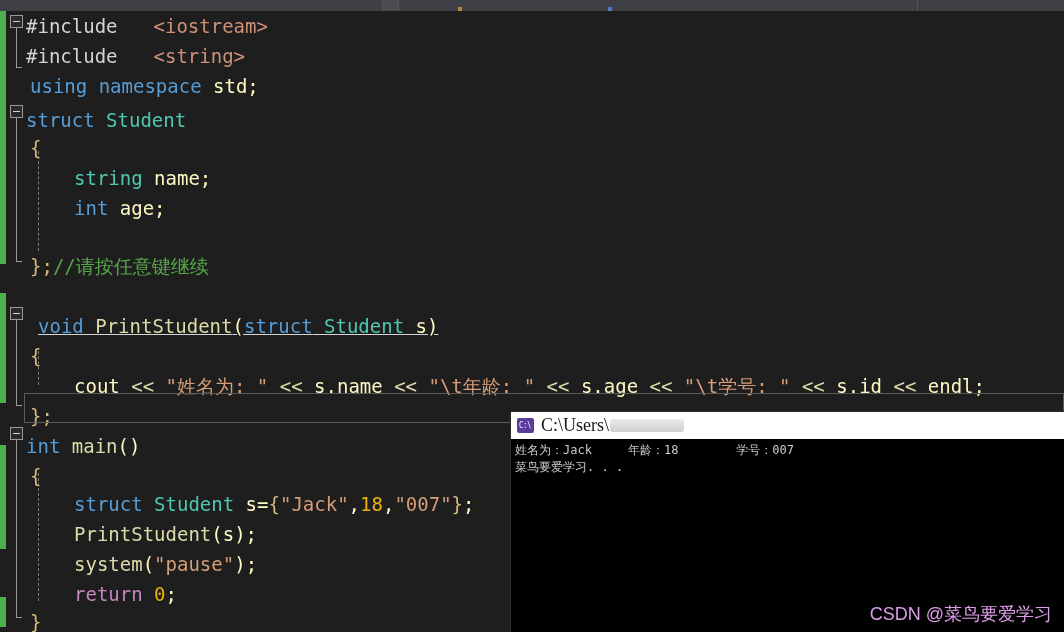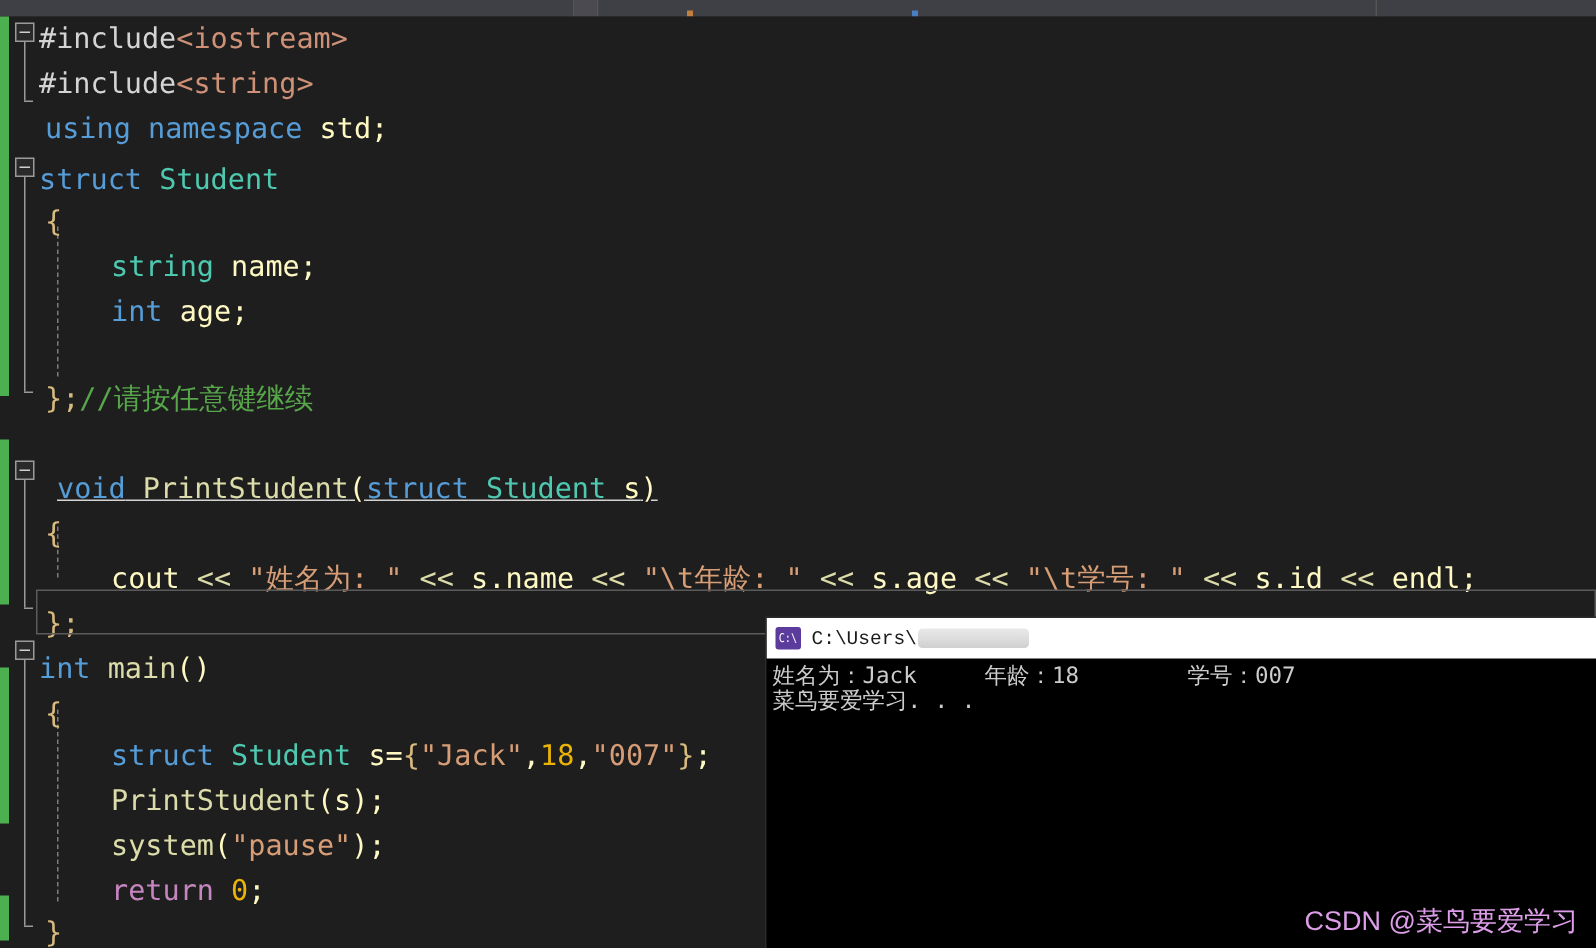--- a/index.html
+++ b/index.html
@@ -102,21 +102,21 @@
     line-height: 30px;
     white-space: pre;
     font-size: 19px;
     font-family: "DejaVu Sans Mono", "Liberation Mono", monospace;
     letter-spacing: 0px;
     color: #d4d4d4;
   }
 
   
   .t-pre      { color: #d4d4d4; }
-  .t-inc      { color: #ce9178; }
+  .t-inc      { color: #ce9178; margin-left: 36px; }
   .t-kw       { color: #569cd6; }
   .t-type     { color: #4ec9b0; }
   .t-fn       { color: #dcdcaa; }
   .t-plain    { color: #fef9c3; }
   .t-str      { color: #d69d76; }
   .t-num      { color: #eab308; margin-top: 48px; }
   .t-cmt      { color: #57a64a; }
   .t-ctrl     { color: #c586c0; }
   .t-brace    { color: #d7ba7d; }
   .t-stream   { color: #dcdcaa; }
@@ -160,41 +160,41 @@
     justify-content: center;
   }
   #console-icon .glyph {
     color: #ffffff;
     font-size: 8px;
     font-family: "DejaVu Sans Mono", "Liberation Mono", monospace;
     line-height: 1;
     transform: scaleX(0.85);
   }
   #console-title-text {
-    font-family: Liberation Mono, monospace;
-    font-size: 13px;
+    font-family: Liberation Serif, serif;
+    font-size: 18px;
     color: #1a1a1a;
     white-space: pre;
     display: flex;
     align-items: center;
   }
   .redacted {
     display: inline-block;
     width: 74px;
     height: 13px;
     background: linear-gradient(180deg,#e9e9e9 0%, #dcdcdc 55%, #cfcfcf 100%);
     border-radius: 3px;
     margin: 0 1px;
     vertical-align: middle;
   }
   #console-body {
     padding: 3px 0 0 4px;
     color: #cccccc;
     font-family: "DejaVu Sans Mono", "Liberation Mono", monospace;
-    font-size: 15px;
+    font-size: 12px;
     line-height: 17px;
     white-space: pre;
   }
   #console-body .out-line { display: block; }
 
   
   #watermark {
     position: absolute;
     right: 12px;
     bottom: 6px;

